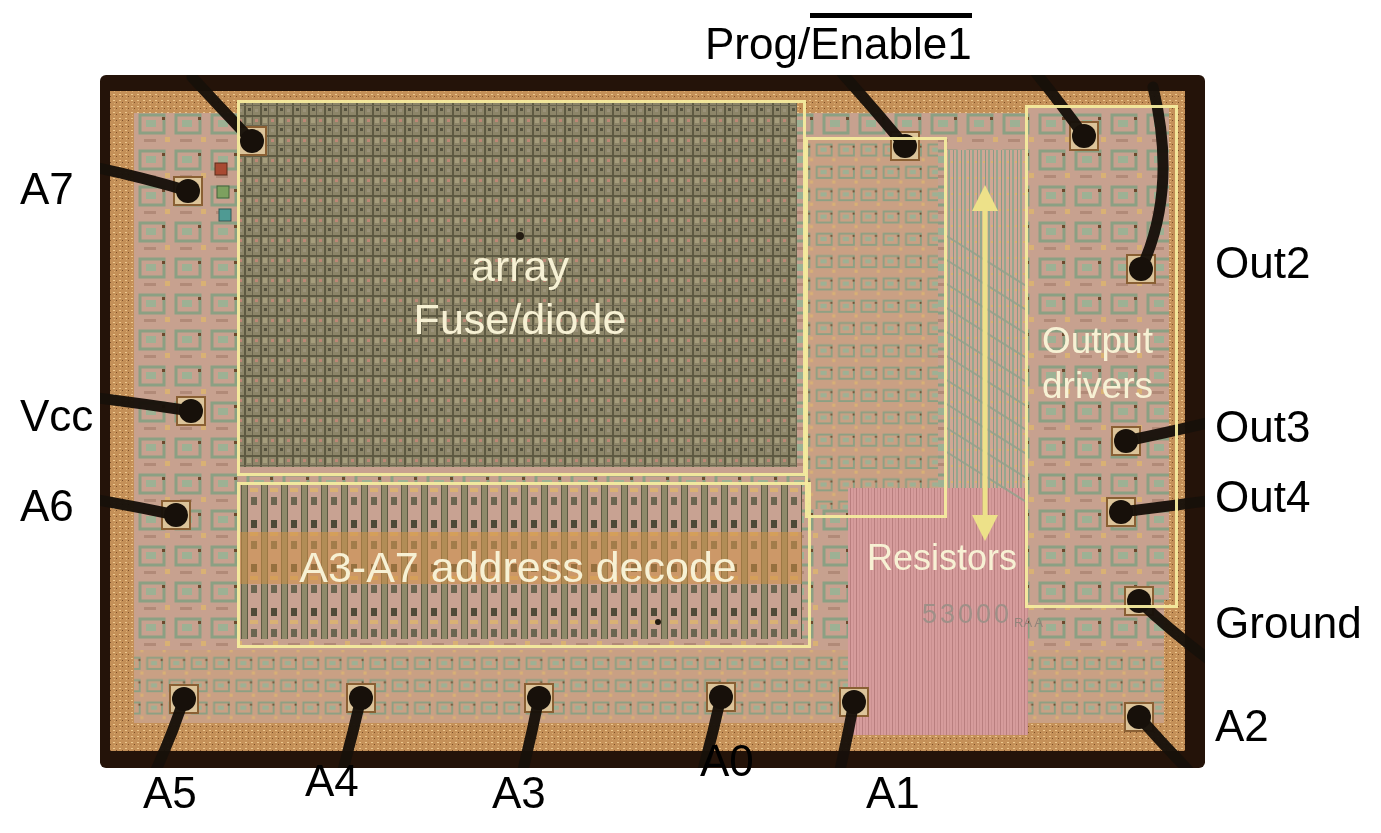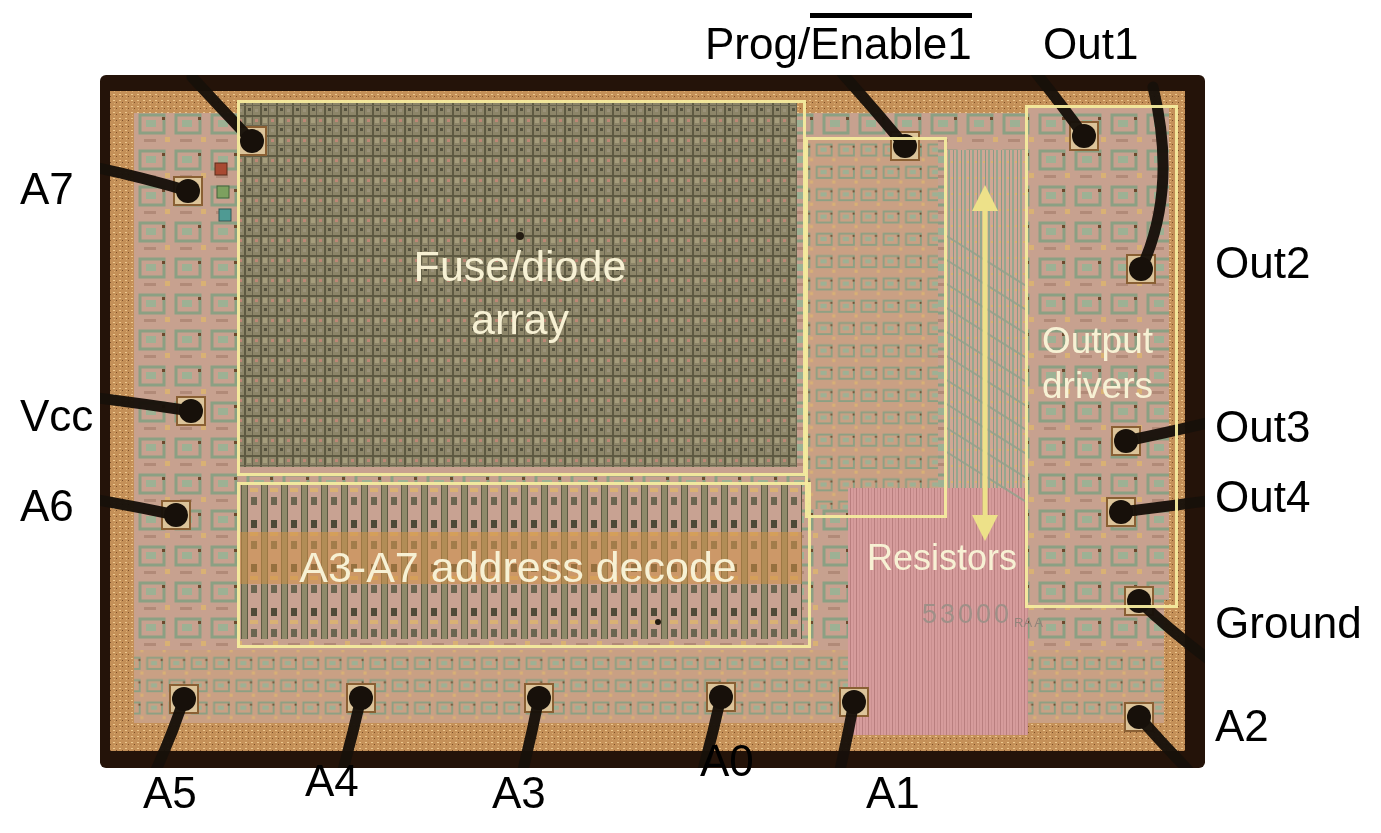--- a/index.html
+++ b/index.html
@@ -217,35 +217,32 @@
   <div class="abox box-mux"></div>
   <div class="abox box-drivers"></div>
 
   <svg class="arrow-svg" width="34" height="360" viewBox="0 0 34 360">
     <line x1="17" y1="18" x2="17" y2="342" stroke="#ede189" stroke-width="5"></line>
     <polygon points="17,2 4,28 30,28" fill="#ede189"></polygon>
     <polygon points="17,358 4,332 30,332" fill="#ede189"></polygon>
   </svg>
 
   <div class="rlabel lbl-fuse">
+    <div>array</div>
     <div>Fuse/diode</div>
-    <div>array</div>
   </div>
   <div class="rlabel lbl-decode">A3-A7 address decode</div>
   <div class="rlabel lbl-drivers">
     <div>Output</div>
     <div>drivers</div>
   </div>
   <div class="rlabel lbl-resistors">Resistors</div>
 
   <div class="pin pin-prog">
     <span class="noline">Prog/</span><span class="oline">Enable1</span>
-  </div>
-  <div class="pin pin-out1">
-    <span class="noline">Out1</span>
   </div>
 
   <div class="pin pin-a7 right-align">A7</div>
   <div class="pin pin-vcc right-align">Vcc</div>
   <div class="pin pin-a6 right-align">A6</div>
 
   <div class="pin pin-a5">A5</div>
   <div class="pin pin-a4">A4</div>
   <div class="pin pin-a3">A3</div>
   <div class="pin pin-a0">A0</div>

